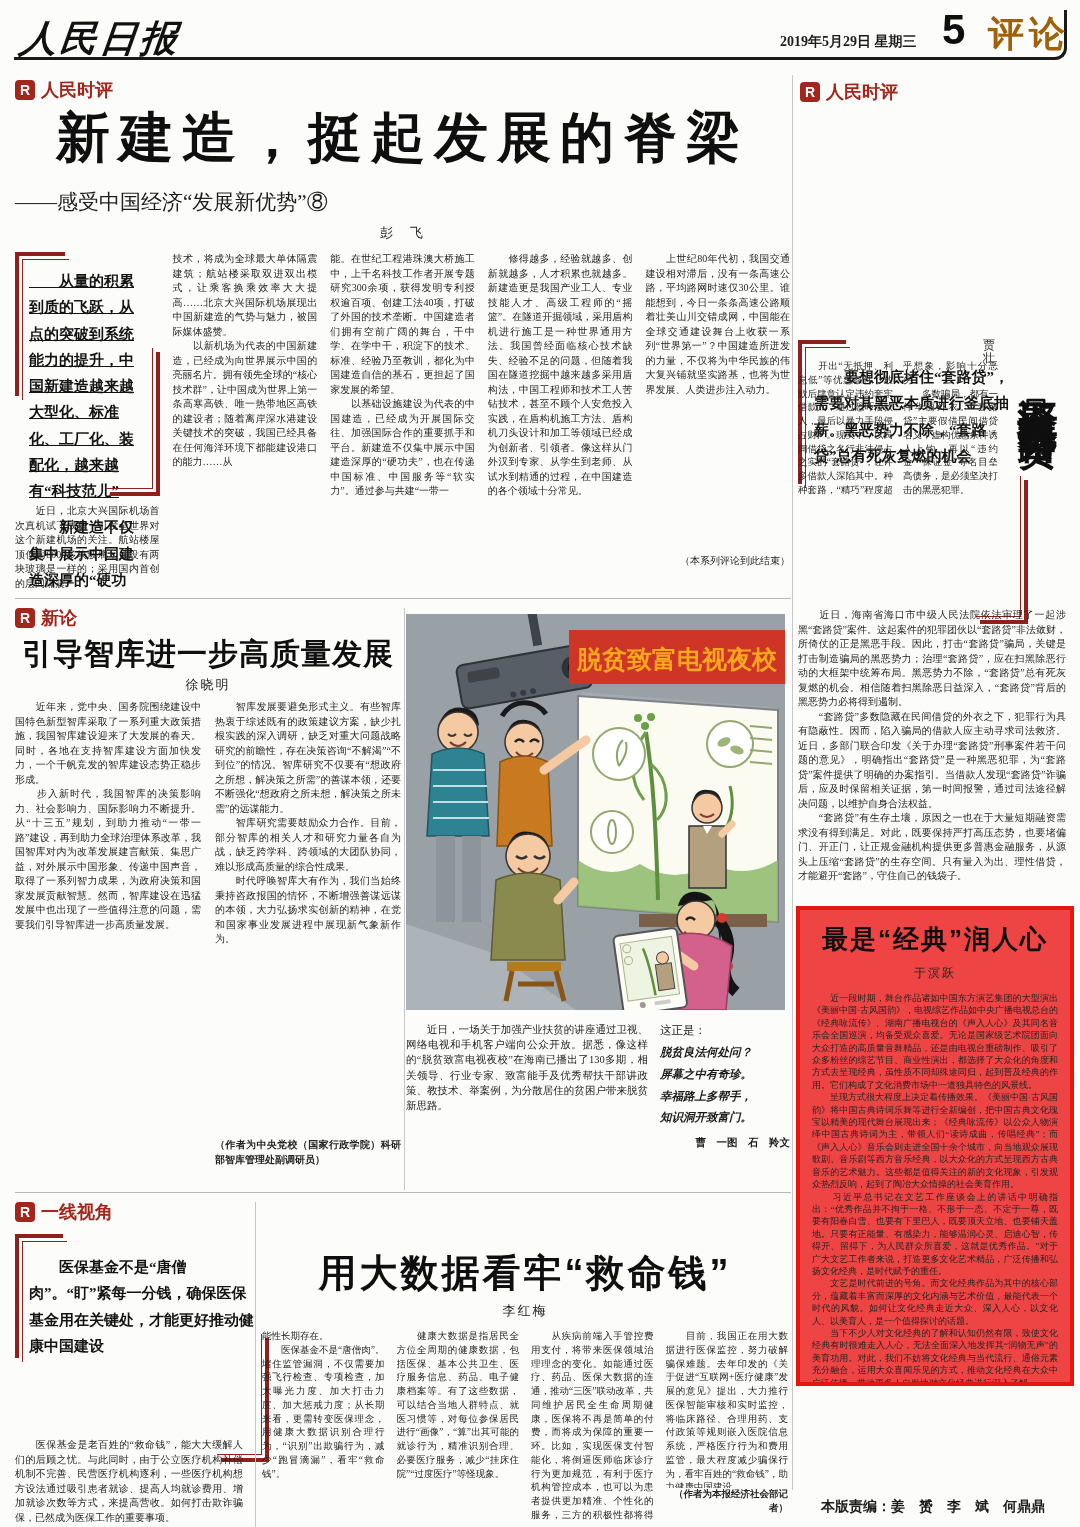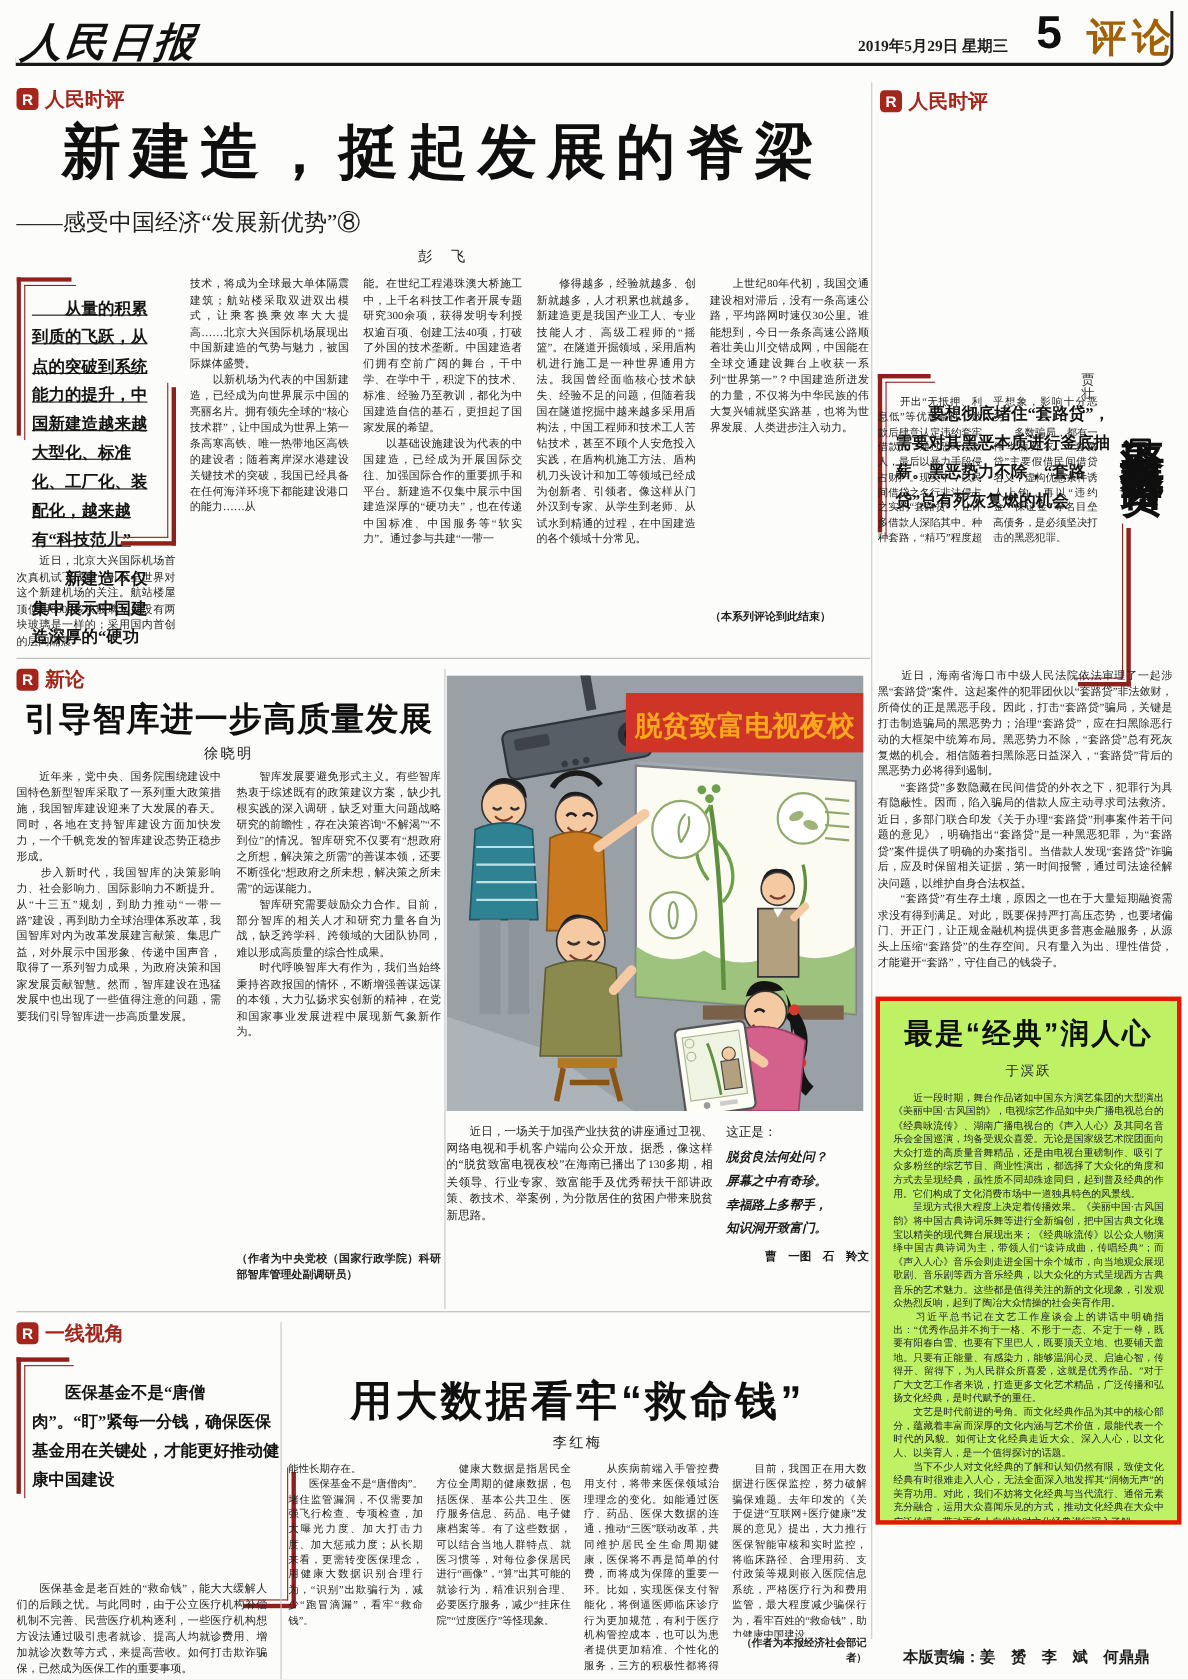--- a/index.html
+++ b/index.html
@@ -17,22 +17,22 @@
   .qbox{position:relative;font-weight:bold;color:#141414;line-height:1.75}
   .qmark{position:absolute;pointer-events:none}
   .qtl{border-top:4px solid #8e211c;border-left:4px solid #8e211c;top:0;left:0}
   .qtl2{border-top:1px solid #8e211c;border-left:1px solid #8e211c;top:7px;left:7px}
   .qbr{border-bottom:4px solid #8e211c;border-right:4px solid #8e211c;bottom:0;right:0}
   .qbr2{border-bottom:1px solid #8e211c;border-right:1px solid #8e211c;bottom:7px;right:7px}
   .vert{writing-mode:vertical-rl;text-orientation:upright}
   .hdiv{background:#b9b9b9;height:1px}
   .vdiv{background:#c6c6c6;width:1px}
   .grid{display:grid;overflow:hidden}
-  .endnote{font-weight:bold;font-size:10px;margin:2px 0 16px}
-  .redbox{border:4px solid #e8150d;background:#bef264}
+  .endnote{font-weight:normal;text-align:right;font-size:10px;margin:2px 0 16px}
+  .redbox{border:4px solid #e8150d;background:#ef4444}
   .poem{font-weight:bold;font-size:11.5px;line-height:1.9;color:#1a1a1a}
 </style>
 </head>
 <body>
 
 <div class="page">
 
   <div class="abs" style="left:14px;top:10px;width:1050px;height:47px;border-bottom:3px solid #1a1a1a;border-right:3px solid #1a1a1a;border-radius:0 0 12px 0;"></div>
   <div class="abs" style="left:20px;top:14px;font-size:37px;font-weight:bold;font-style:italic;letter-spacing:3px;transform:skewX(-6deg);color:#111;">人民日报</div>
   <div class="abs" style="left:780px;top:33px;font-size:14px;font-weight:bold;">2019年5月29日 星期三</div>

